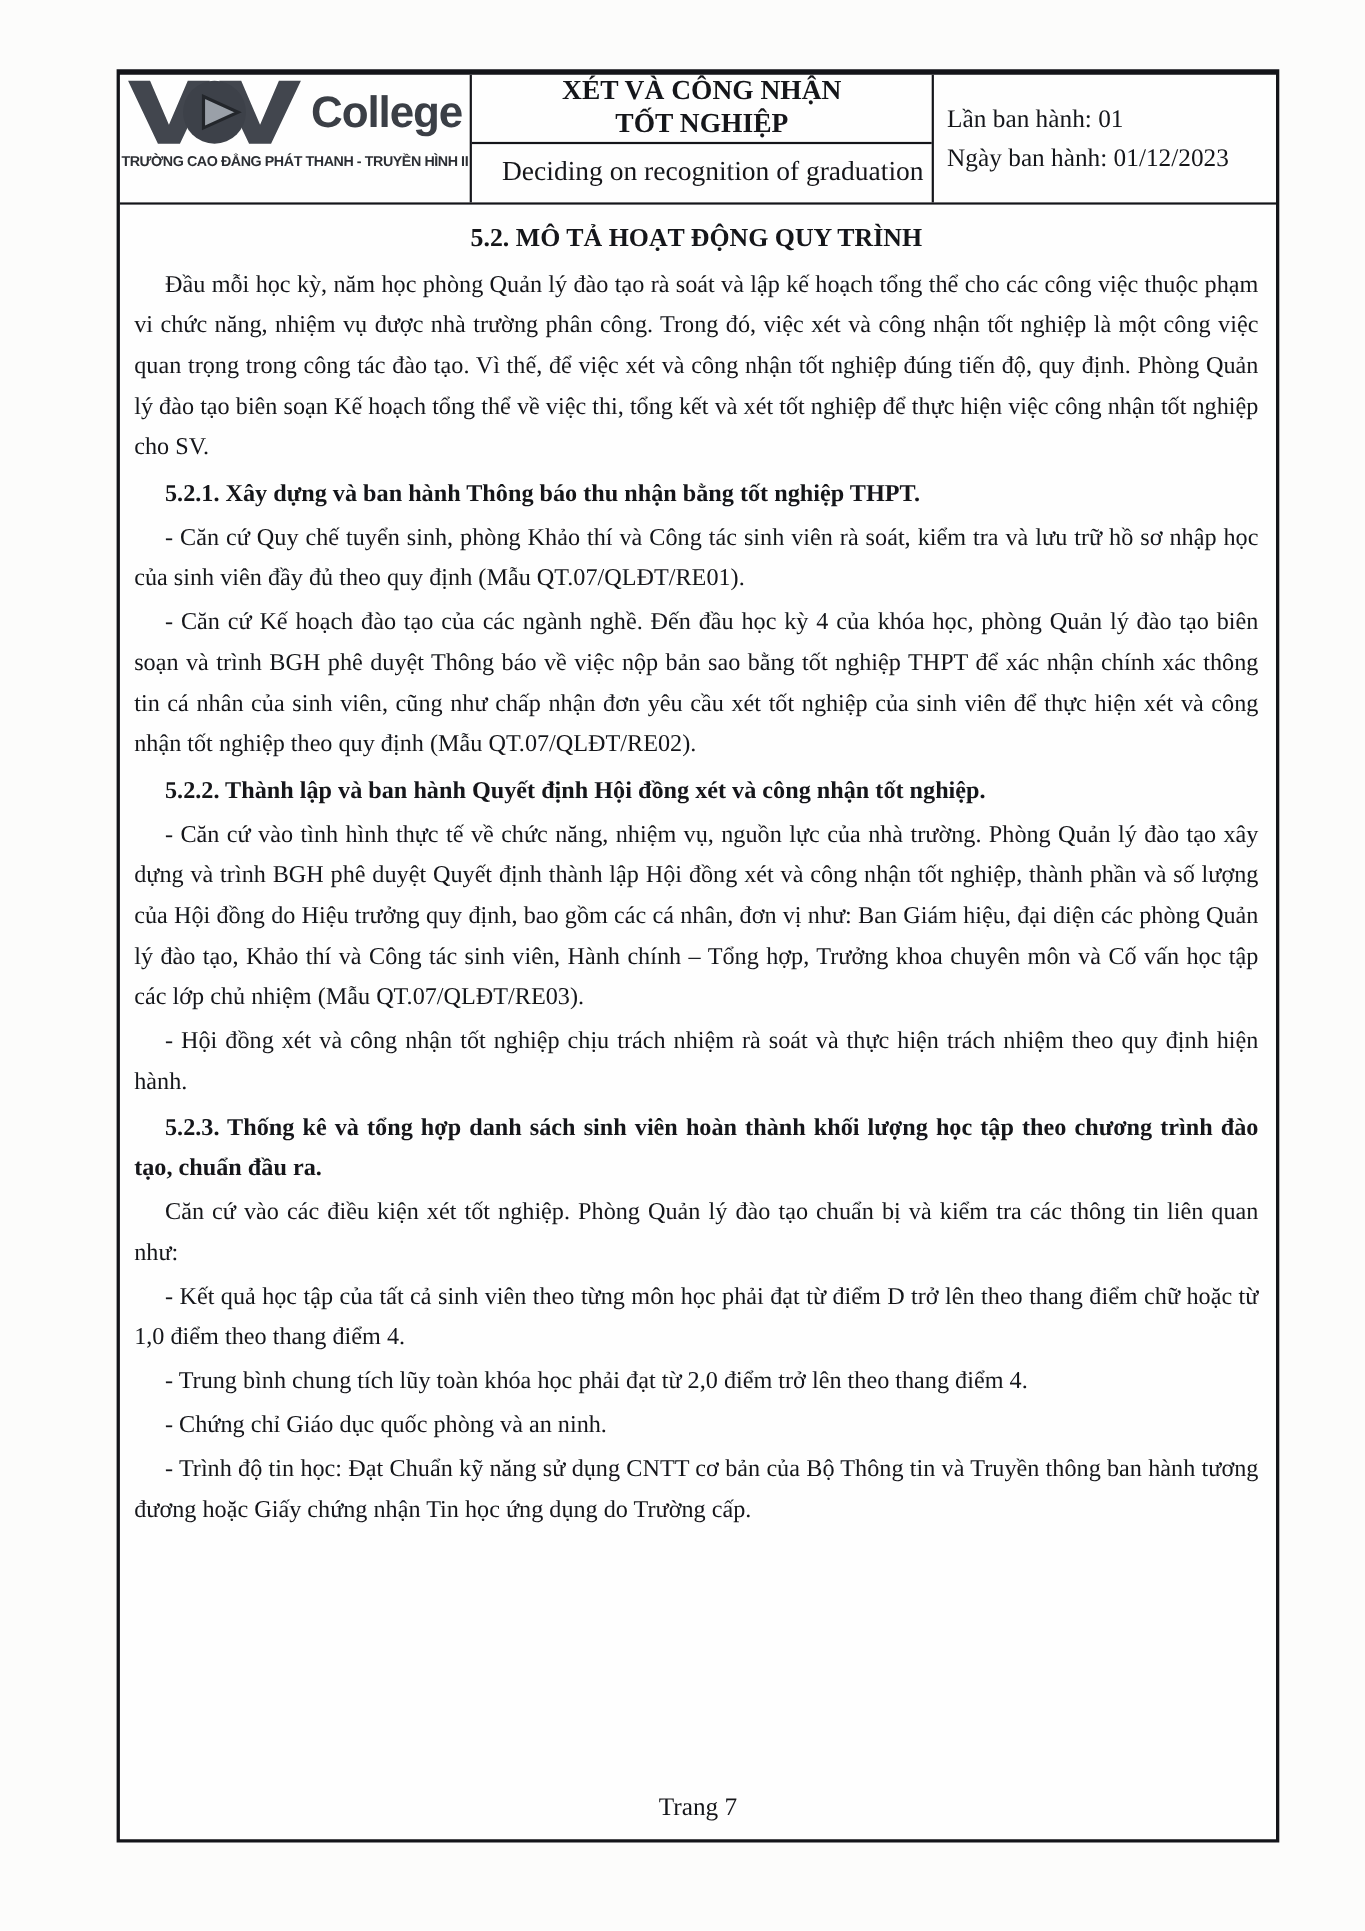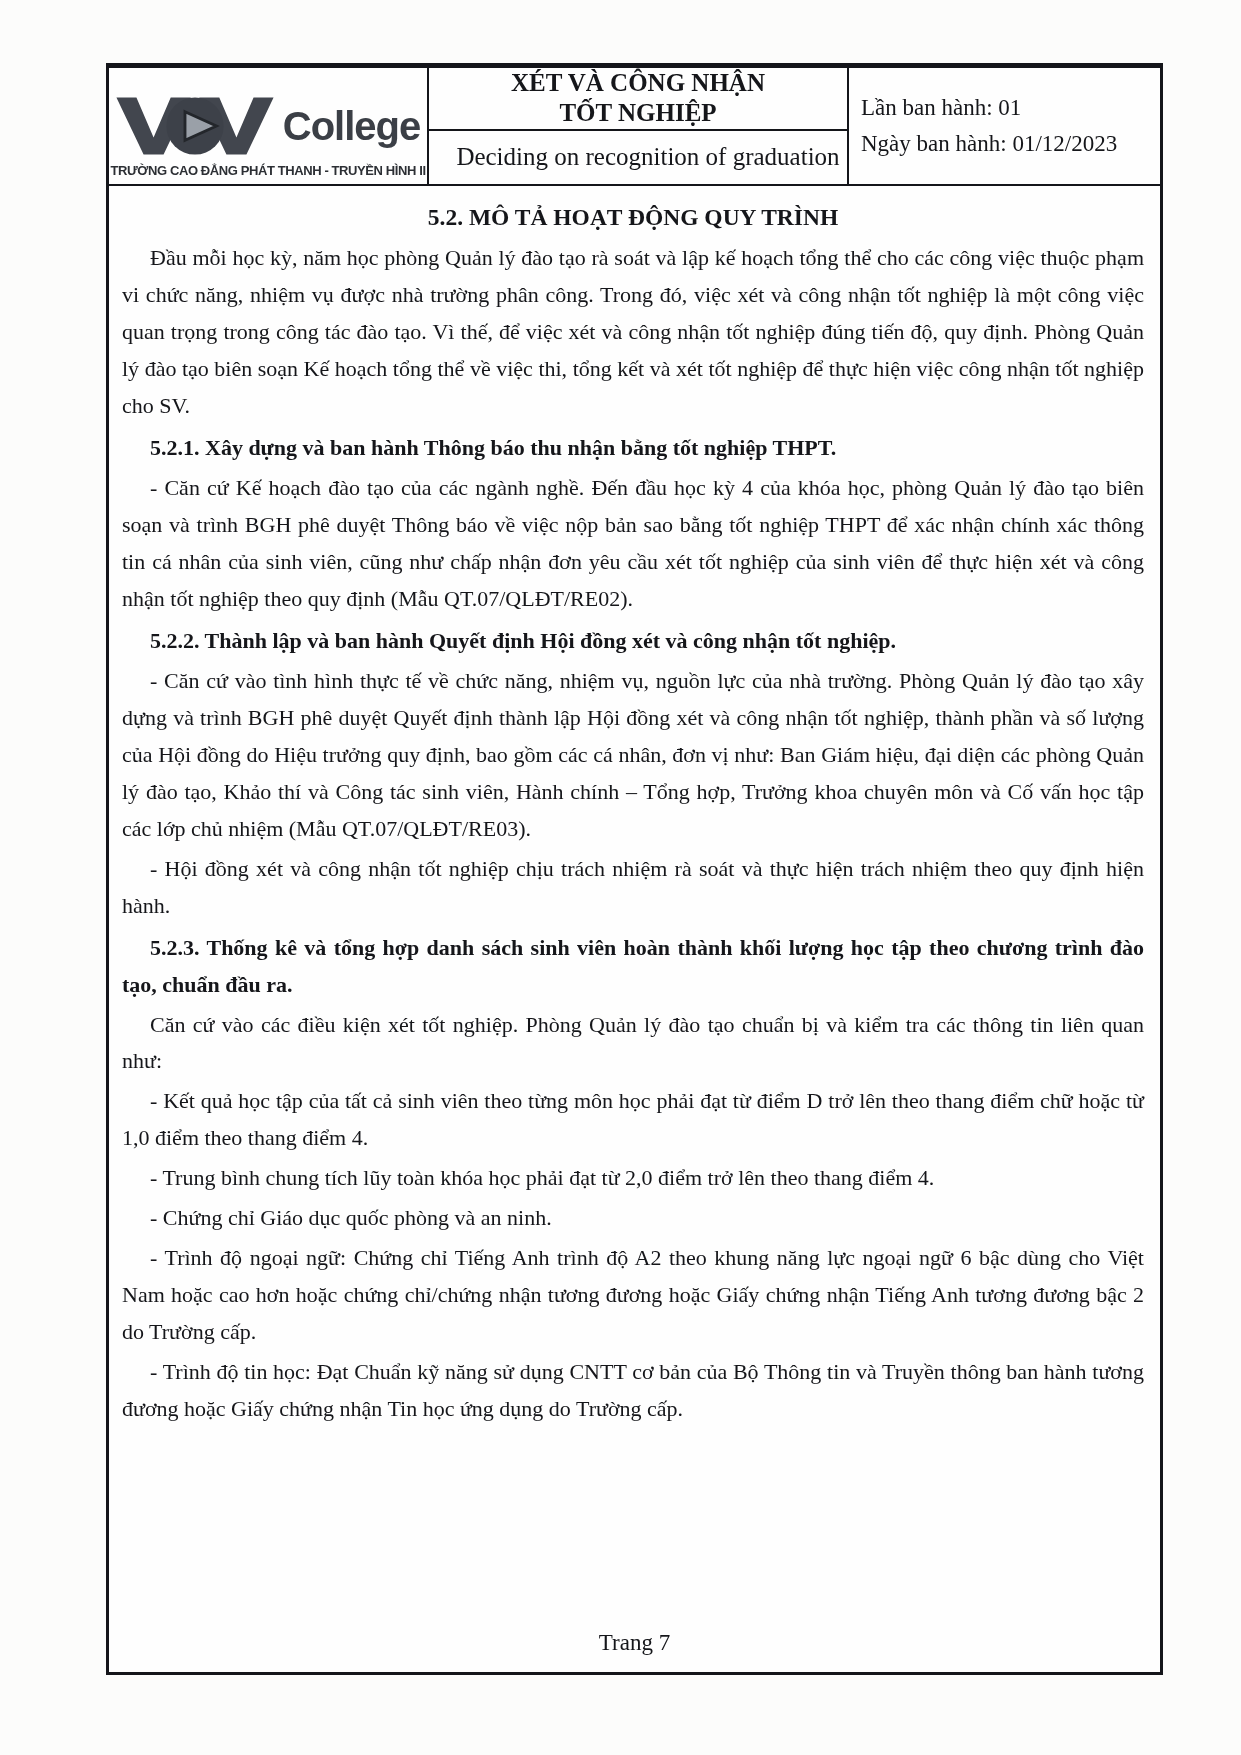--- a/index.html
+++ b/index.html
@@ -20,21 +20,21 @@
     box-sizing:border-box;
   }
   
   .header-table{
     display:flex;flex-shrink:0;height:116px;
     border-bottom:2px solid #14151a;
   }
   .cell-logo{
     width:320px;flex-shrink:0;
     border-right:2px solid #14151a;
-    display:flex;flex-direction:column;align-items:center;justify-content:flex-end;
+    display:flex;flex-direction:column;align-items:center;justify-content:flex-start;
     padding:4px 4px 6px 4px;box-sizing:border-box;
   }
   .logo-row{display:flex;align-items:center;gap:9px;}
   .logo-mark{display:block;}
   .logo-college{
     font-family:"Liberation Sans", sans-serif;font-weight:bold;
     font-size:40px;color:#3b3f46;letter-spacing:-1px;line-height:1;
   }
   .logo-caption{
     font-family:"Liberation Sans", sans-serif;font-weight:bold;
@@ -110,30 +110,30 @@
       <span>Lần ban hành: 01</span>
       <span>Ngày ban hành: 01/12/2023</span>
     </div>
 
   </div>
 
   <div class="doc-body">
     <p class="h-main">5.2. MÔ TẢ HOẠT ĐỘNG QUY TRÌNH</p>
     <p class="body-p">Đầu mỗi học kỳ, năm học phòng Quản lý đào tạo rà soát và lập kế hoạch tổng thể cho các công việc thuộc phạm vi chức năng, nhiệm vụ được nhà trường phân công. Trong đó, việc xét và công nhận tốt nghiệp là một công việc quan trọng trong công tác đào tạo. Vì thế, để việc xét và công nhận tốt nghiệp đúng tiến độ, quy định. Phòng Quản lý đào tạo biên soạn Kế hoạch tổng thể về việc thi, tổng kết và xét tốt nghiệp để thực hiện việc công nhận tốt nghiệp cho SV.</p>
     <p class="h-sub">5.2.1. Xây dựng và ban hành Thông báo thu nhận bằng tốt nghiệp THPT.</p>
+    <p class="body-p">- Căn cứ Quy chế tuyển sinh, phòng Khảo thí và Công tác sinh viên rà soát, kiểm tra và lưu trữ hồ sơ nhập học của sinh viên đầy đủ theo quy định (Mẫu QT.07/QLĐT/RE01).</p>
     <p class="body-p">- Căn cứ Kế hoạch đào tạo của các ngành nghề. Đến đầu học kỳ 4 của khóa học, phòng Quản lý đào tạo biên soạn và trình BGH phê duyệt Thông báo về việc nộp bản sao bằng tốt nghiệp THPT để xác nhận chính xác thông tin cá nhân của sinh viên, cũng như chấp nhận đơn yêu cầu xét tốt nghiệp của sinh viên để thực hiện xét và công nhận tốt nghiệp theo quy định (Mẫu QT.07/QLĐT/RE02).</p>
     <p class="h-sub">5.2.2. Thành lập và ban hành Quyết định Hội đồng xét và công nhận tốt nghiệp.</p>
     <p class="body-p">- Căn cứ vào tình hình thực tế về chức năng, nhiệm vụ, nguồn lực của nhà trường. Phòng Quản lý đào tạo xây dựng và trình BGH phê duyệt Quyết định thành lập Hội đồng xét và công nhận tốt nghiệp, thành phần và số lượng của Hội đồng do Hiệu trưởng quy định, bao gồm các cá nhân, đơn vị như: Ban Giám hiệu, đại diện các phòng Quản lý đào tạo, Khảo thí và Công tác sinh viên, Hành chính – Tổng hợp, Trưởng khoa chuyên môn và Cố vấn học tập các lớp chủ nhiệm (Mẫu QT.07/QLĐT/RE03).</p>
     <p class="body-p">- Hội đồng xét và công nhận tốt nghiệp chịu trách nhiệm rà soát và thực hiện trách nhiệm theo quy định hiện hành.</p>
     <p class="h-sub">5.2.3. Thống kê và tổng hợp danh sách sinh viên hoàn thành khối lượng học tập theo chương trình đào tạo, chuẩn đầu ra.</p>
     <p class="body-p">Căn cứ vào các điều kiện xét tốt nghiệp. Phòng Quản lý đào tạo chuẩn bị và kiểm tra các thông tin liên quan như:</p>
     <p class="body-p">- Kết quả học tập của tất cả sinh viên theo từng môn học phải đạt từ điểm D trở lên theo thang điểm chữ hoặc từ 1,0 điểm theo thang điểm 4.</p>
     <p class="body-p">- Trung bình chung tích lũy toàn khóa học phải đạt từ 2,0 điểm trở lên theo thang điểm 4.</p>
     <p class="body-p">- Chứng chỉ Giáo dục quốc phòng và an ninh.</p>
-    <p class="body-p">- Trình độ ngoại ngữ: Chứng chỉ Tiếng Anh trình độ A2 theo khung năng lực ngoại ngữ 6 bậc dùng cho Việt Nam hoặc cao hơn hoặc chứng chỉ/chứng nhận tương đương hoặc Giấy chứng nhận Tiếng Anh tương đương bậc 2 do Trường cấp.</p>
     <p class="body-p">- Trình độ tin học: Đạt Chuẩn kỹ năng sử dụng CNTT cơ bản của Bộ Thông tin và Truyền thông ban hành tương đương hoặc Giấy chứng nhận Tin học ứng dụng do Trường cấp.</p>
   </div>
 
   <div class="doc-footer">
     <span>Trang 7</span>
   </div>
 
 </div>
 
 </body></html>

